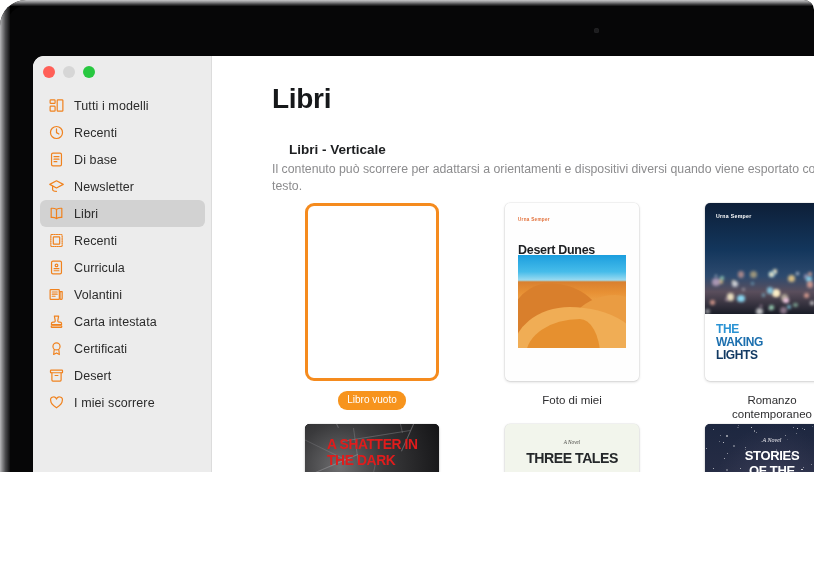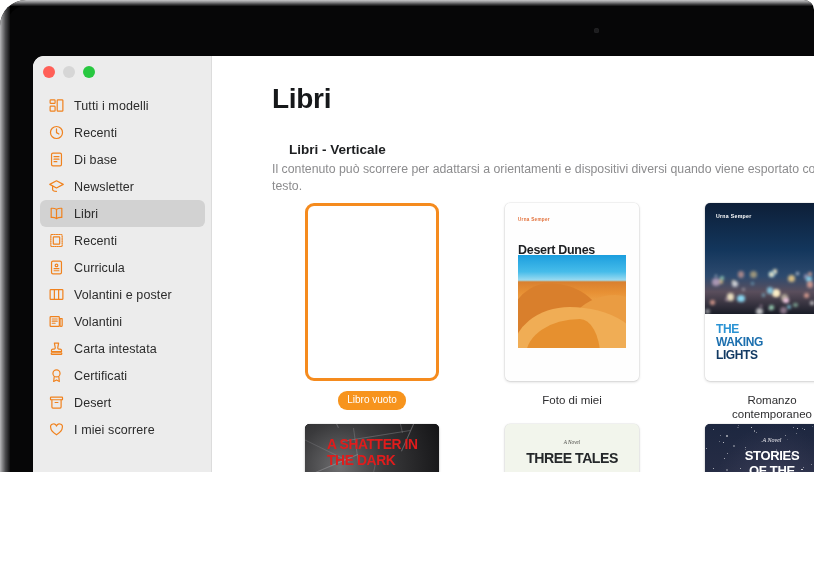--- a/index.html
+++ b/index.html
@@ -432,29 +432,20 @@
           </div>
           <div class="side-item">
             <span class="side-icon">
               <svg width="17" height="17" viewBox="0 0 24 24" fill="none" stroke="#f0821e" stroke-width="1.7" stroke-linecap="round" stroke-linejoin="round">
                 <rect x="5" y="3" width="14" height="18" rx="2"></rect>
                 <circle cx="12" cy="9" r="1.9"></circle>
                 <path d="M8.6 13.6h6.8M8.6 16.6h6.8"></path>
               </svg>
             </span>
             <span class="side-label">Curricula</span>
-          </div>
-          <div class="side-item">
-            <span class="side-icon">
-              <svg width="17" height="17" viewBox="0 0 24 24" fill="none" stroke="#f0821e" stroke-width="1.7" stroke-linecap="round" stroke-linejoin="round">
-                <rect x="3" y="5" width="18" height="14" rx="1"></rect>
-                <path d="M9 5v14M15 5v14"></path>
-              </svg>
-            </span>
-            <span class="side-label">Volantini e poster</span>
           </div>
           <div class="side-item">
             <span class="side-icon">
               <svg width="17" height="17" viewBox="0 0 24 24" fill="none" stroke="#f0821e" stroke-width="1.7" stroke-linecap="round" stroke-linejoin="round">
                 <rect x="3" y="5" width="13" height="14" rx="1"></rect>
                 <path d="M16 8h4v9.5a1.5 1.5 0 0 1-3 0V8"></path>
                 <path d="M6 8.5h7M6 11.5h7M6 14.5h4"></path>
               </svg>
             </span>
             <span class="side-label">Volantini</span>

